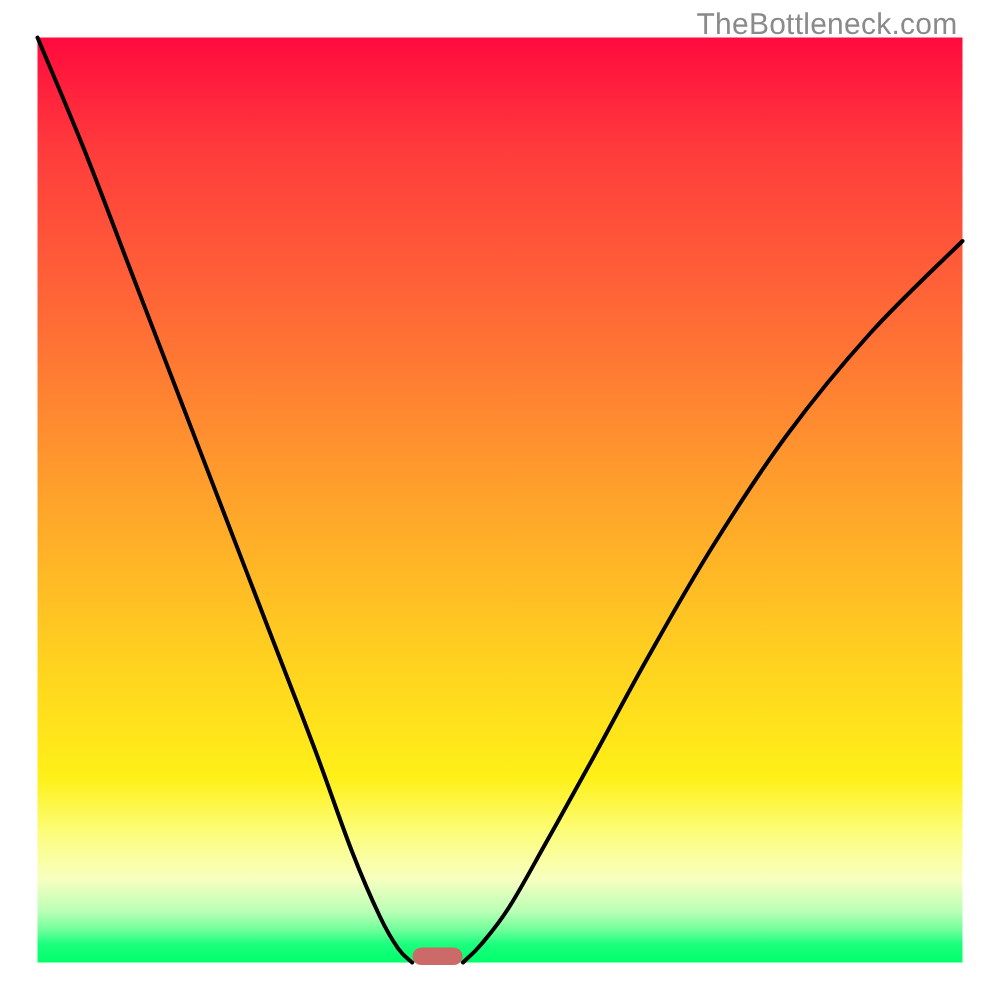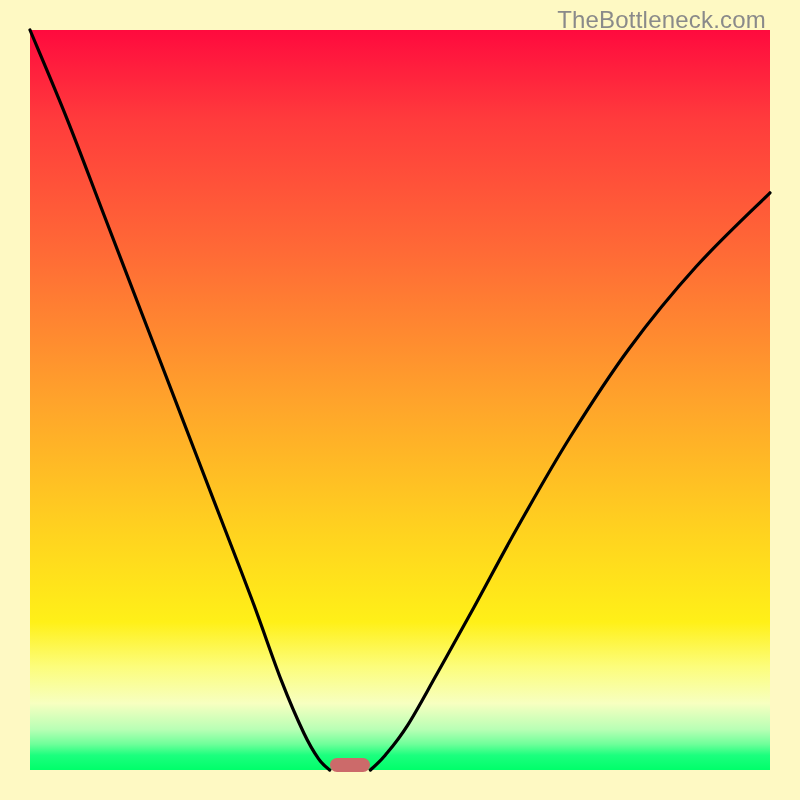--- a/index.html
+++ b/index.html
@@ -7,21 +7,21 @@
     padding: 0;
     width: 800px;
     height: 800px;
     background: #000;
     overflow: hidden;
     font-family: Arial, Helvetica, sans-serif;
   }
   .frame {
     position: absolute;
     inset: 0;
-    background: #fef9c3;
+    background: #ffffff;
   }
   .plot-area {
     position: absolute;
     left: 30px;
     top: 30px;
     width: 740px;
     height: 740px;
     
     background: linear-gradient(
       to bottom,

